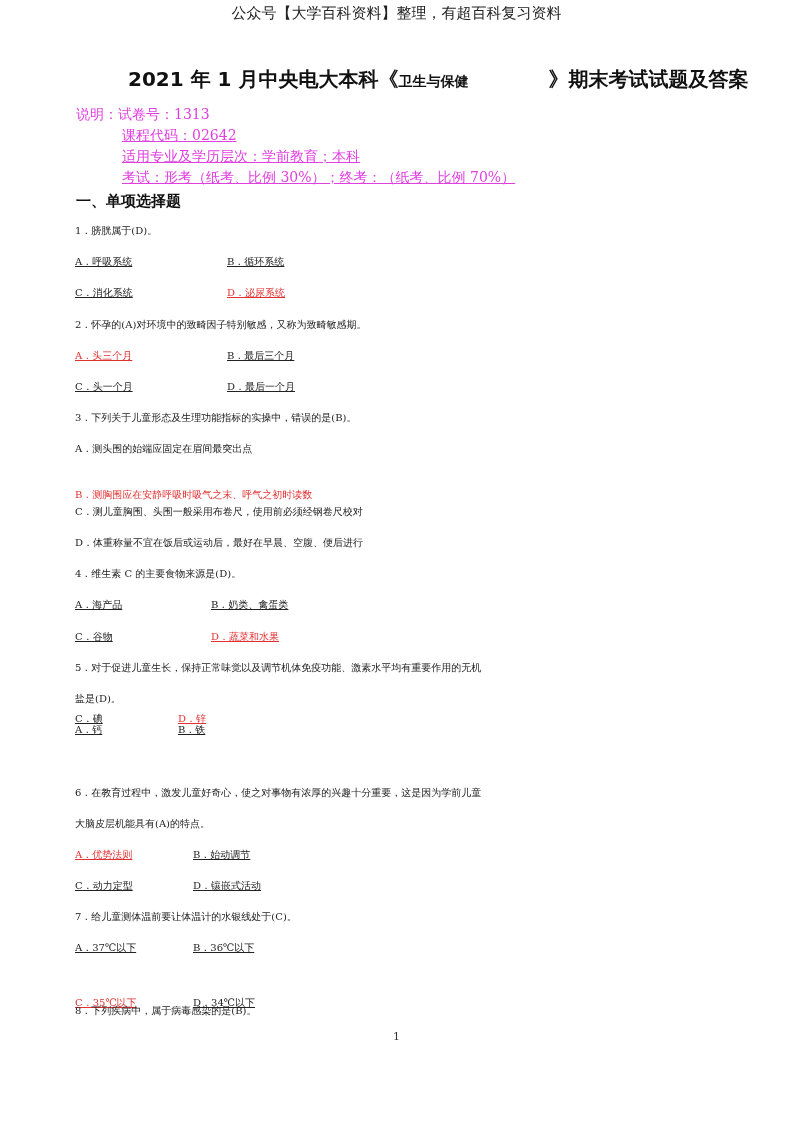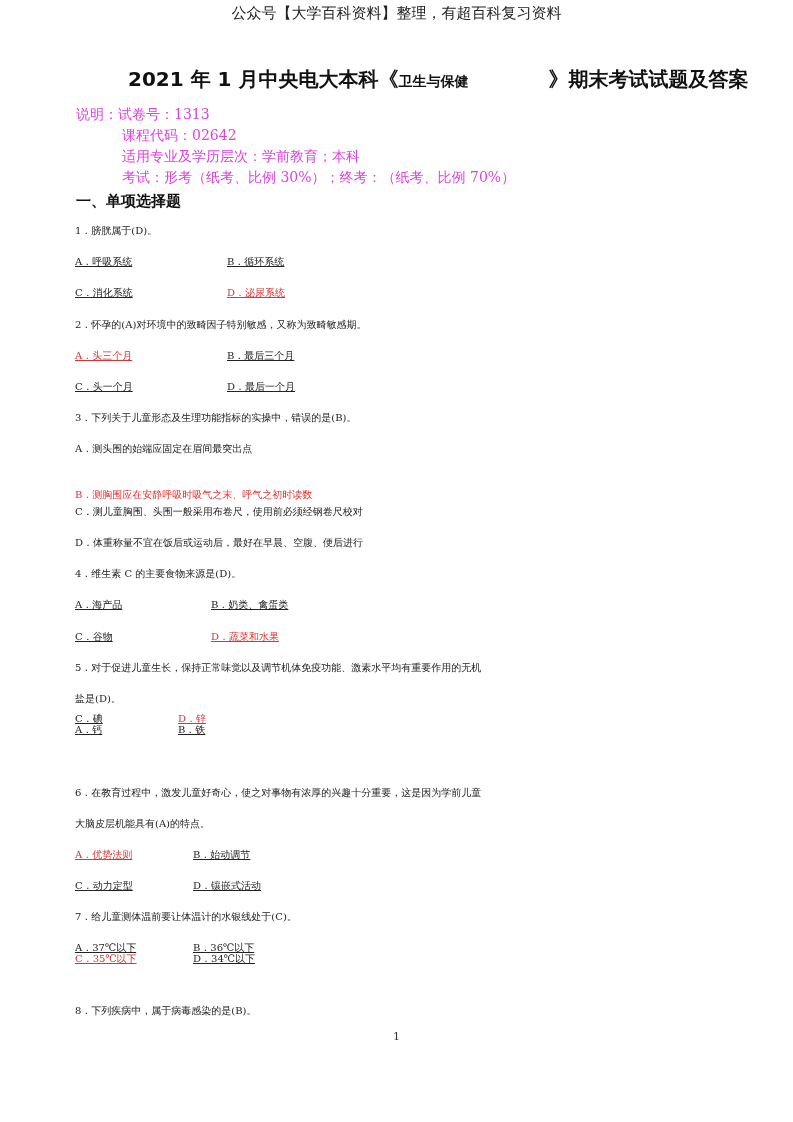--- a/index.html
+++ b/index.html
@@ -6,21 +6,21 @@
   body { width: 793px; height: 1122px; position: relative; overflow: hidden;
          font-family: "DejaVu Serif", "Liberation Serif", serif; color: #222; }
   .header-note { position: absolute; top: 4px; left: 0; width: 793px; text-align: center;
                  font-size: 15px; color: #222; }
   .title { position: absolute; top: 66px; left: 128px; width: 640px; font-size: 20px; font-weight: bold;
            color: #111; white-space: nowrap; font-family: "DejaVu Sans", "Liberation Sans", sans-serif; }
   .title .small { font-size: 14px; }
   .title .gap { display: inline-block; width: 80px; }
   .info { position: absolute; left: 76px; top: 104px; color: #e040e0; font-size: 14px; line-height: 21px; }
   .info .row { white-space: nowrap; }
-  .info .indent { padding-left: 46px; }
+  .info .indent { padding-left: 46px; text-decoration: underline; }
   .section { position: absolute; left: 76px; top: 192px; font-size: 15px; font-weight: bold; color: #111;
              font-family: "DejaVu Sans", "Liberation Sans", sans-serif; }
   .line { position: absolute; left: 75px; font-size: 10px; white-space: nowrap; color: #222; }
   .red { color: #e03030; }
   .opt { display: inline-block; text-decoration: underline; }
   .page-num { position: absolute; top: 1030px; left: 0; width: 793px; text-align: center; font-size: 11px; color: #333; }
 </style>
 </head>
 <body>
 
@@ -84,19 +84,19 @@
   <span class="opt red" style="width:118px">A．优势法则</span><span class="opt">B．始动调节</span>
 </div>
 <div class="line" style="top:879px">
   <span class="opt" style="width:118px">C．动力定型</span><span class="opt">D．镶嵌式活动</span>
 </div>
 
 <div class="line" style="top:910px">7．给儿童测体温前要让体温计的水银线处于(C)。</div>
 <div class="line" style="top:941px">
   <span class="opt" style="width:118px">A．37℃以下</span><span class="opt">B．36℃以下</span>
 </div>
-<div class="line" style="top:952px">
+<div class="line" style="top:996px">
   <span class="opt red" style="width:118px">C．35℃以下</span><span class="opt">D．34℃以下</span>
 </div>
 
 <div class="line" style="top:1004px">8．下列疾病中，属于病毒感染的是(B)。</div>
 
 <div class="page-num">1</div>
 
 </body></html>

